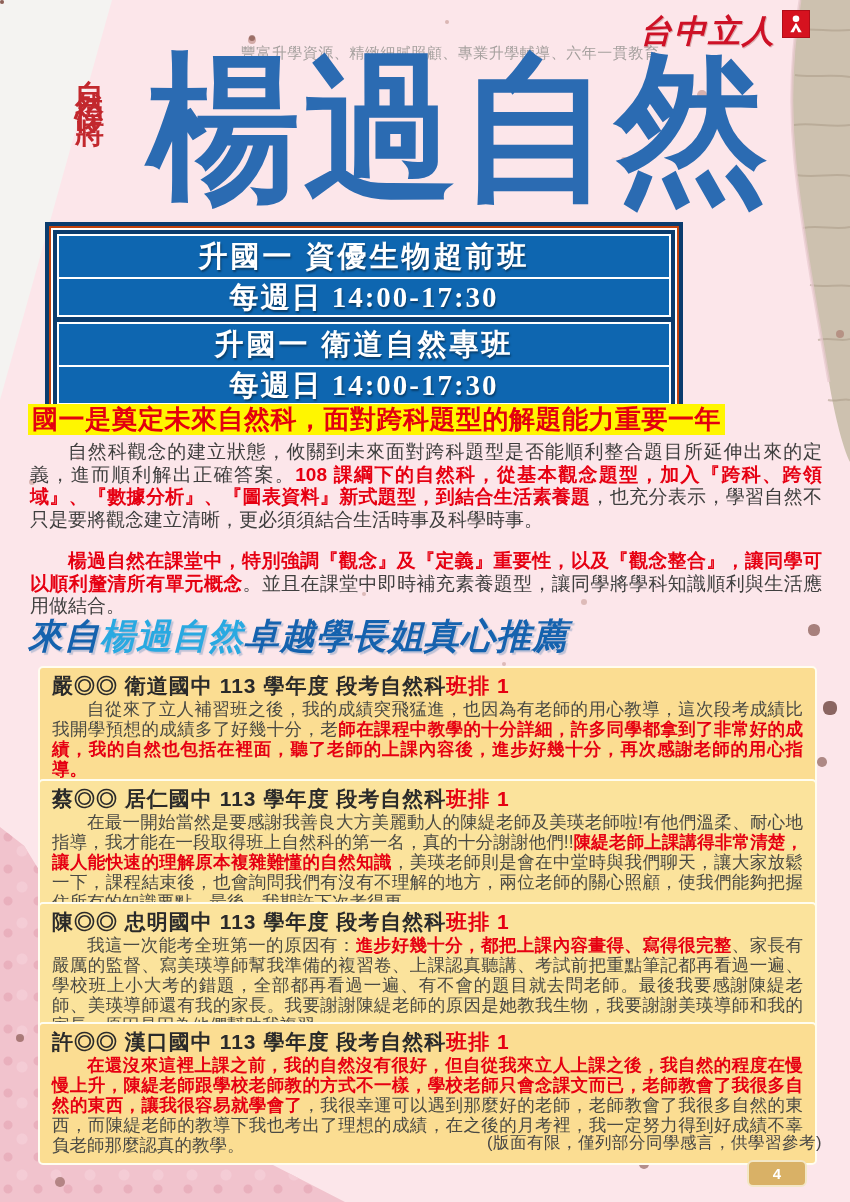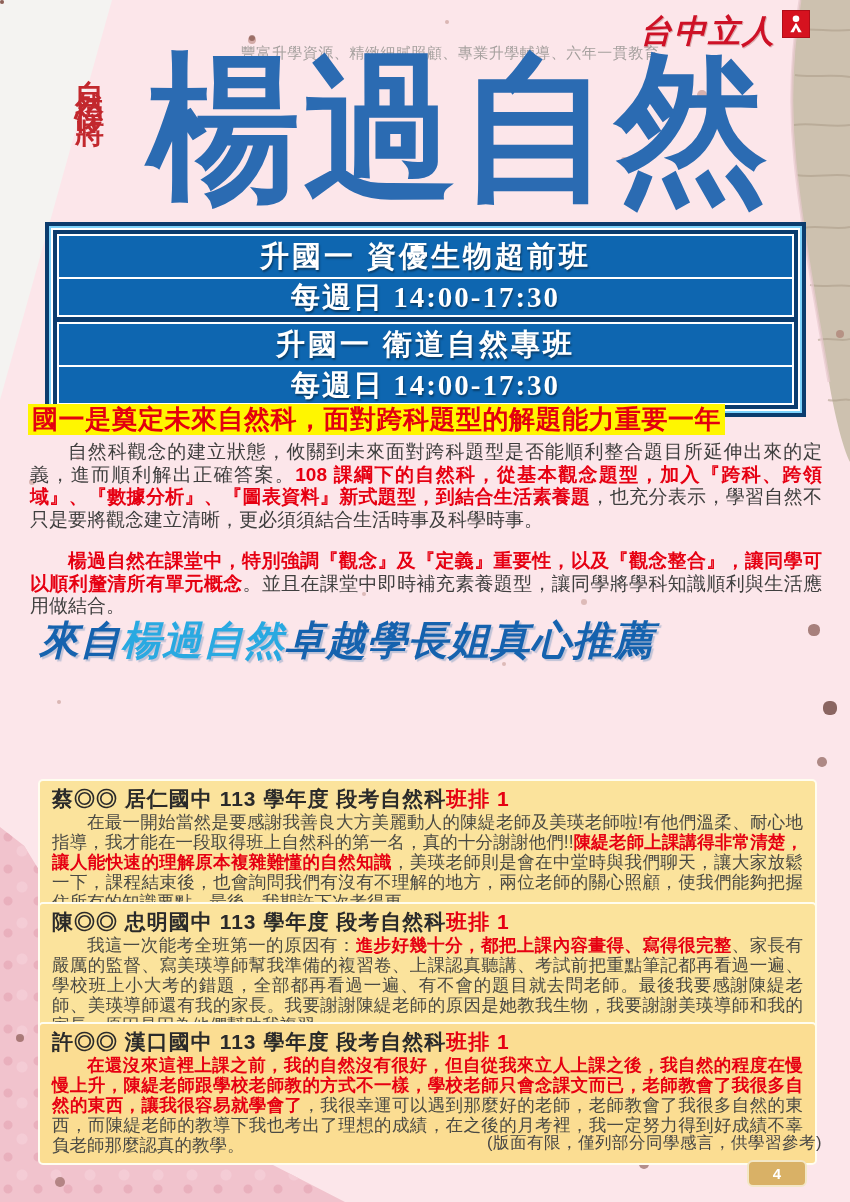--- a/index.html
+++ b/index.html
@@ -74,22 +74,22 @@
     font-size:29px; letter-spacing:13px; color:#c2282d;
   }
   .hero-title{
     position:absolute; left:112px; top:42px; width:695px; text-align:center;
     font-family:"Liberation Serif", serif; font-weight:900;
     font-size:152px; line-height:1.1; color:#2b6bb2; letter-spacing:4px;
     transform:scaleY(1.05); transform-origin:top center; white-space:nowrap;
   }
   
   .sched{
-    position:absolute; left:45px; top:222px; width:761px;
-    background:#7dd3fc; border:4px solid #0b3c6e; padding:2px;
+    position:absolute; left:45px; top:222px; width:638px;
+    background:#c2410c; border:4px solid #0b3c6e; padding:2px;
   }
   .sched-frame{
     border:2px solid #fff; padding:4px; background:#0b3c6e;
     display:flex; flex-direction:column; gap:5px;
   }
   .panel{ background:#0e66b0; border:2px solid #fff; }
   .p-name,.p-time{
     text-align:center; color:#fff; font-weight:bold;
     text-shadow:1px 2px 2px rgba(0,0,0,.4); white-space:nowrap;
   }
@@ -105,23 +105,23 @@
   .intro{
     position:absolute; left:30px; width:792px;
     font-size:19px; line-height:22.5px; color:#3f3f3f;
     text-align:justify; text-indent:2em;
   }
   #intro1{ top:441px; }
   #intro2{ top:550px; }
   .red-b{ color:#e60012; font-weight:bold; }
   
   .rec-title{
-    position:absolute; left:39px; top:613px;
+    position:absolute; left:28px; top:613px;
     font-family:Liberation Sans, sans-serif; font-weight:bold; font-style:italic;
-    font-size:40px; letter-spacing:1px; white-space:nowrap;
+    font-size:35px; letter-spacing:1px; white-space:nowrap;
     color:#1562ae; text-shadow:2px 2px 1px rgba(120,150,190,.45);
   }
   .rec-title .lite{ color:#29a9e1; }
   
   .card{
     position:absolute; left:38px; width:779px;
     background:#fbdd92; border:2px solid #fffdf0; border-radius:5px;
     padding:5px 12px 8px 12px;
   }
   #card2,#card3{ background:#fbe39c; }
@@ -199,20 +199,24 @@
   </div>
 
   <div class="headline">國一是奠定未來自然科，面對跨科題型的解題能力重要一年</div>
 
   <p class="intro" id="intro1"><span>自然科觀念的建立狀態，攸關到未來面對跨科題型是否能順利整合題目所延伸出來的定義，進而順利解出正確答案。</span><span class="red-b">108 課綱下的自然科，從基本觀念題型，加入『跨科、跨領域』、『數據分析』、『圖表資料』新式題型，到結合生活素養題</span><span>，也充分表示，學習自然不只是要將觀念建立清晰，更必須須結合生活時事及科學時事。</span></p>
 
   <p class="intro" id="intro2"><span class="red-b">楊過自然在課堂中，特別強調『觀念』及『定義』重要性，以及『觀念整合』，讓同學可以順利釐清所有單元概念</span><span>。並且在課堂中即時補充素養題型，讓同學將學科知識順利與生活應用做結合。</span></p>
 
   <div class="rec-title"><span>來自</span><span class="lite">楊過自然</span><span>卓越學長姐真心推薦</span></div>
 
+  <div class="card" id="card1">
+    <div class="card-h"><span>嚴◎◎  衛道國中 113 學年度 段考自然科</span><span class="rank">班排 1</span></div>
+    <div class="card-b"><span>自從來了立人補習班之後，我的成績突飛猛進，也因為有老師的用心教導，這次段考成績比我開學預想的成績多了好幾十分，老</span><span class="red-b">師在課程中教學的十分詳細，許多同學都拿到了非常好的成績，我的自然也包括在裡面，聽了老師的上課內容後，進步好幾十分，再次感謝老師的用心指導。</span></div>
+  </div>
 
   <div class="card" id="card2">
     <div class="card-h"><span>蔡◎◎  居仁國中 113 學年度 段考自然科</span><span class="rank">班排 1</span></div>
     <div class="card-b"><span>在最一開始當然是要感謝我善良大方美麗動人的陳緹老師及美瑛老師啦!有他們溫柔、耐心地指導，我才能在一段取得班上自然科的第一名，真的十分謝謝他們!!</span><span class="red-b">陳緹老師上課講得非常清楚，讓人能快速的理解原本複雜難懂的自然知識</span><span>，美瑛老師則是會在中堂時與我們聊天，讓大家放鬆一下，課程結束後，也會詢問我們有沒有不理解的地方，兩位老師的關心照顧，使我們能夠把握住所有的知識要點。最後，我期許下次考得更</span></div>
   </div>
 
   <div class="card" id="card3">
     <div class="card-h"><span>陳◎◎  忠明國中 113 學年度 段考自然科</span><span class="rank">班排 1</span></div>
     <div class="card-b"><span>我這一次能考全班第一的原因有：</span><span class="red-b">進步好幾十分，都把上課內容畫得、寫得很完整</span><span>、家長有嚴厲的監督、寫美瑛導師幫我準備的複習卷、上課認真聽講、考試前把重點筆記都再看過一遍、學校班上小大考的錯題，全部都再看過一遍、有不會的題目就去問老師。最後我要感謝陳緹老師、美瑛導師還有我的家長。我要謝謝陳緹老師的原因是她教我生物，我要謝謝美瑛導師和我的家長，原因是因為他們幫助我複習。</span></div>
   </div>

